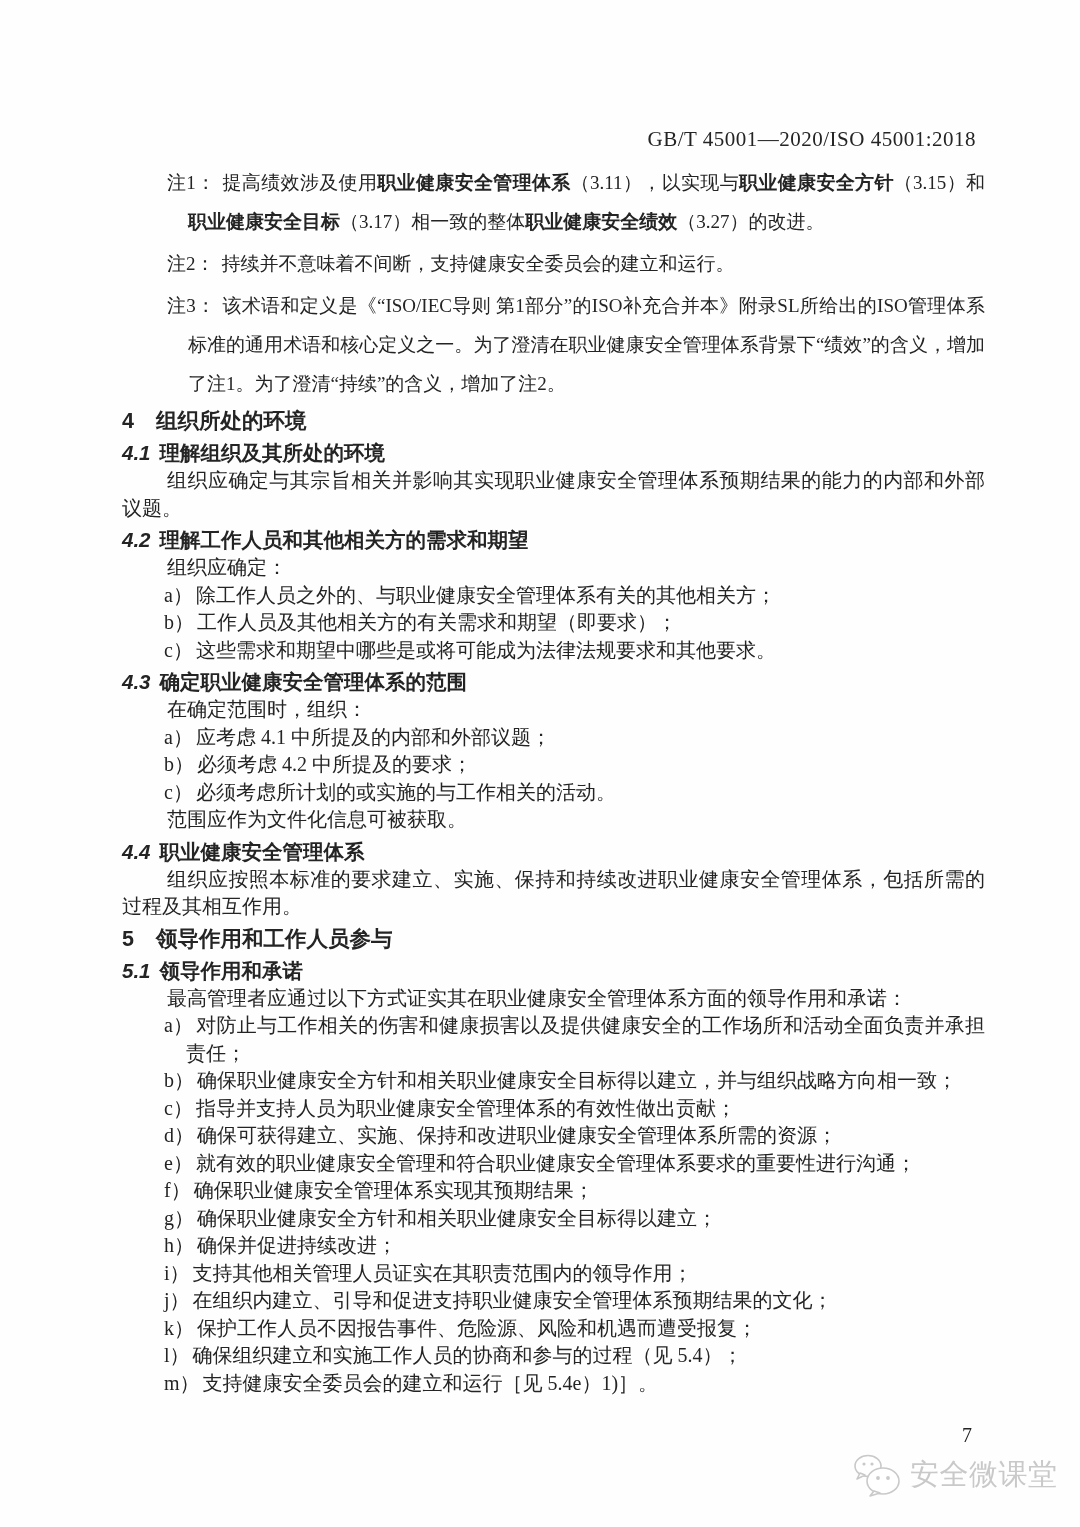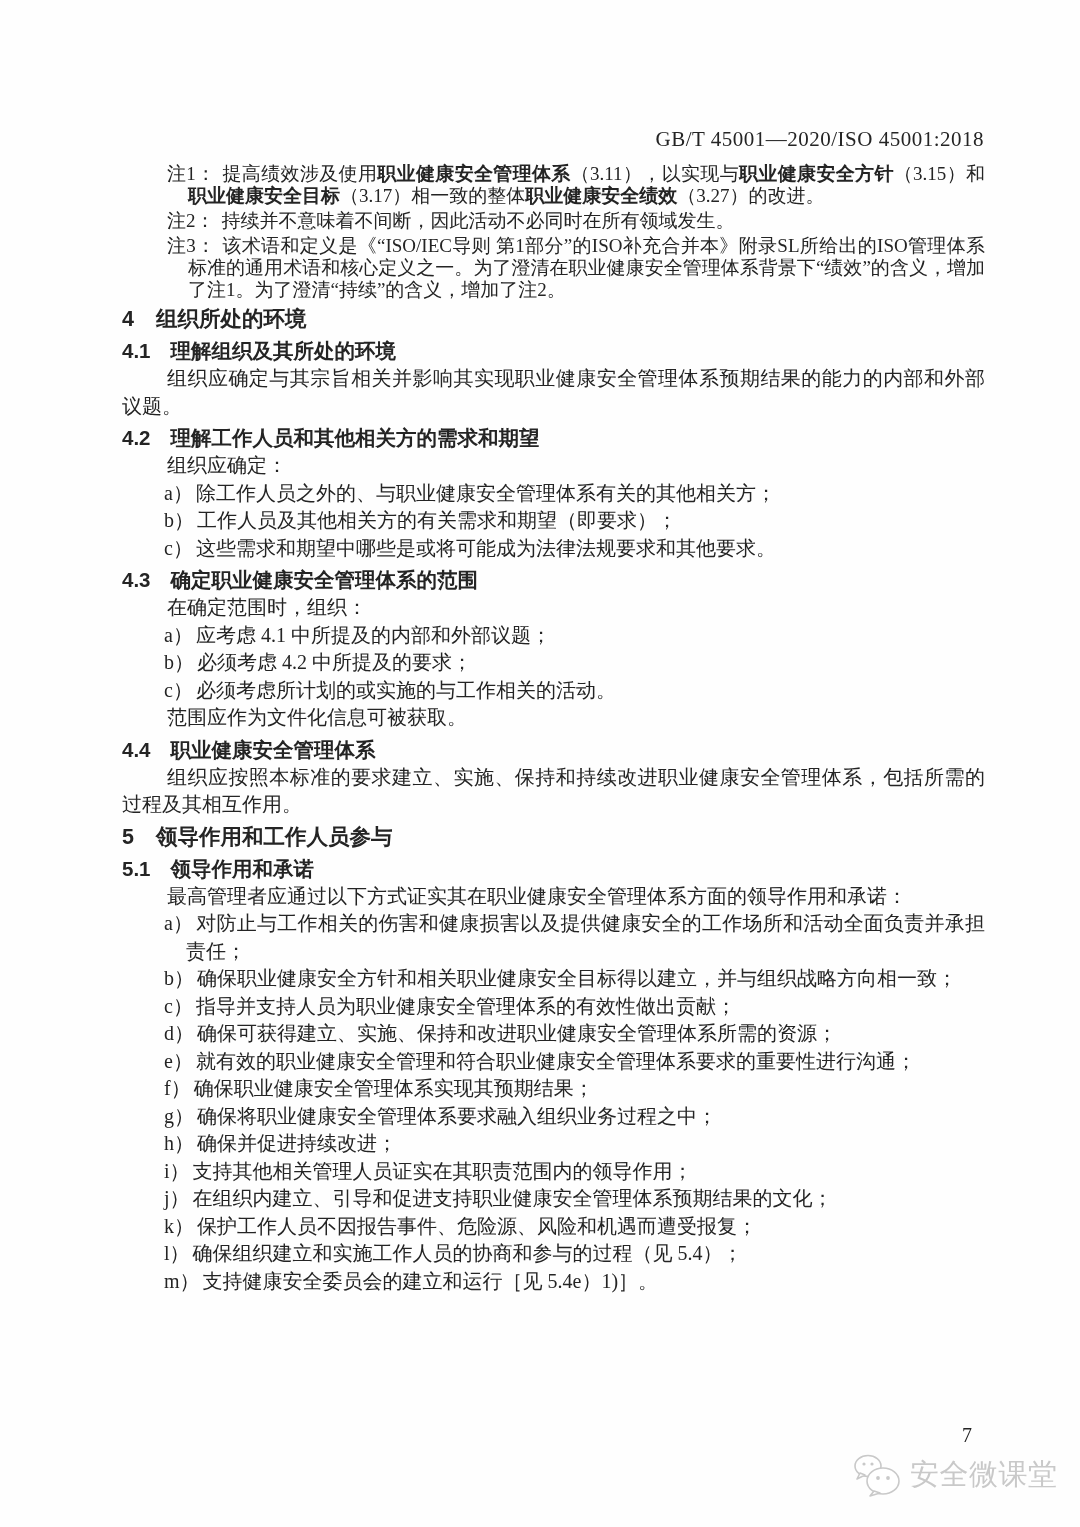--- a/index.html
+++ b/index.html
@@ -7,50 +7,50 @@
     position:relative;
     width:1080px; height:1527px;
     margin:0 auto;
     background:#fefefe;
     overflow:hidden;
     color:var(--ink, #242424);
     font-family:"Liberation Serif","DejaVu Serif",serif;
   }
   .header-code {
     position:absolute;
-    top:127px; right:96px;
+    top:127px; right:104px;
     font-size:21px;
     letter-spacing:0.5px;
     font-family:"Liberation Serif","DejaVu Serif",serif;
   }
   .content {
     position:absolute;
     left:122px; top:163px;
     width:863px;
   }
   .content > div { text-align:justify; }
   .note {
     font-size:19px;
-    line-height:22px;
+    line-height:39px;
     padding-left:66px;
     text-indent:-21px;
     margin-bottom:3px;
   }
   .note-label { margin-right:7px; }
   .run.bold { font-weight:bold; font-family:"Liberation Sans","DejaVu Sans",serif; }
   .h1, .h2 {
     font-family:"Liberation Sans","DejaVu Sans",sans-serif;
     font-weight:bold;
     line-height:28px;
     margin-top:4px;
   }
   .h1 { font-size:21.5px; }
   .h2 { font-size:20.5px; }
   .h1 .num { margin-right:22px; }
-  .h2 .num { margin-right:20px; }
+  .h2 .num { margin-right:9px;font-style:italic; }
   .para {
     font-size:20px;
     line-height:27.5px;
     text-indent:45px;
   }
   .item {
     font-size:20px;
     line-height:27.5px;
     padding-left:64px;
     text-indent:-22px;
@@ -79,21 +79,21 @@
 </style>
 </head>
 <body>
 
 <div class="page">
 
   <div class="header-code">GB/T 45001—2020/ISO 45001:2018</div>
 
   <div class="content">
       <div class="note"><span class="note-label">注1：</span><span class="run">提高绩效涉及使用</span><span class="run bold">职业健康安全管理体系</span><span class="run">（3.11），以实现与</span><span class="run bold">职业健康安全方针</span><span class="run">（3.15）和</span><span class="run bold">职业健康安全目标</span><span class="run">（3.17）相一致的整体</span><span class="run bold">职业健康安全绩效</span><span class="run">（3.27）的改进。</span></div>
-      <div class="note"><span class="note-label">注2：</span><span class="run">持续并不意味着不间断，因此活动不必同时在所有领域发生。</span></div>
+      <div class="note"><span class="note-label">注2：</span><span class="run">持续并不意味着不间断，支持健康安全委员会的建立和运行。</span></div>
       <div class="note"><span class="note-label">注3：</span><span class="run">该术语和定义是《“ISO/IEC导则 第1部分”的ISO补充合并本》附录SL所给出的ISO管理体系标准的通用术语和核心定义之一。为了澄清在职业健康安全管理体系背景下“绩效”的含义，增加了注1。为了澄清“持续”的含义，增加了注2。</span></div>
       <div class="h1"><span class="num">4</span><span class="title">组织所处的环境</span></div>
       <div class="h2"><span class="num">4.1</span><span class="title">理解组织及其所处的环境</span></div>
       <div class="para">组织应确定与其宗旨相关并影响其实现职业健康安全管理体系预期结果的能力的内部和外部议题。</div>
       <div class="h2"><span class="num">4.2</span><span class="title">理解工作人员和其他相关方的需求和期望</span></div>
       <div class="para">组织应确定：</div>
       <div class="item"><span class="item-label">a）</span><span class="item-text">除工作人员之外的、与职业健康安全管理体系有关的其他相关方；</span></div>
       <div class="item"><span class="item-label">b）</span><span class="item-text">工作人员及其他相关方的有关需求和期望（即要求）；</span></div>
       <div class="item"><span class="item-label">c）</span><span class="item-text">这些需求和期望中哪些是或将可能成为法律法规要求和其他要求。</span></div>
       <div class="h2"><span class="num">4.3</span><span class="title">确定职业健康安全管理体系的范围</span></div>
@@ -106,21 +106,21 @@
       <div class="para">组织应按照本标准的要求建立、实施、保持和持续改进职业健康安全管理体系，包括所需的过程及其相互作用。</div>
       <div class="h1"><span class="num">5</span><span class="title">领导作用和工作人员参与</span></div>
       <div class="h2"><span class="num">5.1</span><span class="title">领导作用和承诺</span></div>
       <div class="para">最高管理者应通过以下方式证实其在职业健康安全管理体系方面的领导作用和承诺：</div>
       <div class="item"><span class="item-label">a）</span><span class="item-text">对防止与工作相关的伤害和健康损害以及提供健康安全的工作场所和活动全面负责并承担责任；</span></div>
       <div class="item"><span class="item-label">b）</span><span class="item-text">确保职业健康安全方针和相关职业健康安全目标得以建立，并与组织战略方向相一致；</span></div>
       <div class="item"><span class="item-label">c）</span><span class="item-text">指导并支持人员为职业健康安全管理体系的有效性做出贡献；</span></div>
       <div class="item"><span class="item-label">d）</span><span class="item-text">确保可获得建立、实施、保持和改进职业健康安全管理体系所需的资源；</span></div>
       <div class="item"><span class="item-label">e）</span><span class="item-text">就有效的职业健康安全管理和符合职业健康安全管理体系要求的重要性进行沟通；</span></div>
       <div class="item"><span class="item-label">f）</span><span class="item-text">确保职业健康安全管理体系实现其预期结果；</span></div>
-      <div class="item"><span class="item-label">g）</span><span class="item-text">确保将职业健康安全管理体系要求融入组织业务过程之中；</span></div>
+      <div class="item"><span class="item-label">g）</span><span class="item-text">确保职业健康安全方针和相关职业健康安全目标得以建立；</span></div>
       <div class="item"><span class="item-label">h）</span><span class="item-text">确保并促进持续改进；</span></div>
       <div class="item"><span class="item-label">i）</span><span class="item-text">支持其他相关管理人员证实在其职责范围内的领导作用；</span></div>
       <div class="item"><span class="item-label">j）</span><span class="item-text">在组织内建立、引导和促进支持职业健康安全管理体系预期结果的文化；</span></div>
       <div class="item"><span class="item-label">k）</span><span class="item-text">保护工作人员不因报告事件、危险源、风险和机遇而遭受报复；</span></div>
       <div class="item"><span class="item-label">l）</span><span class="item-text">确保组织建立和实施工作人员的协商和参与的过程（见 5.4）；</span></div>
       <div class="item"><span class="item-label">m）</span><span class="item-text">支持健康安全委员会的建立和运行［见 5.4e）1)］。</span></div>
     </div>
 
   <div class="page-number">7</div>
 

